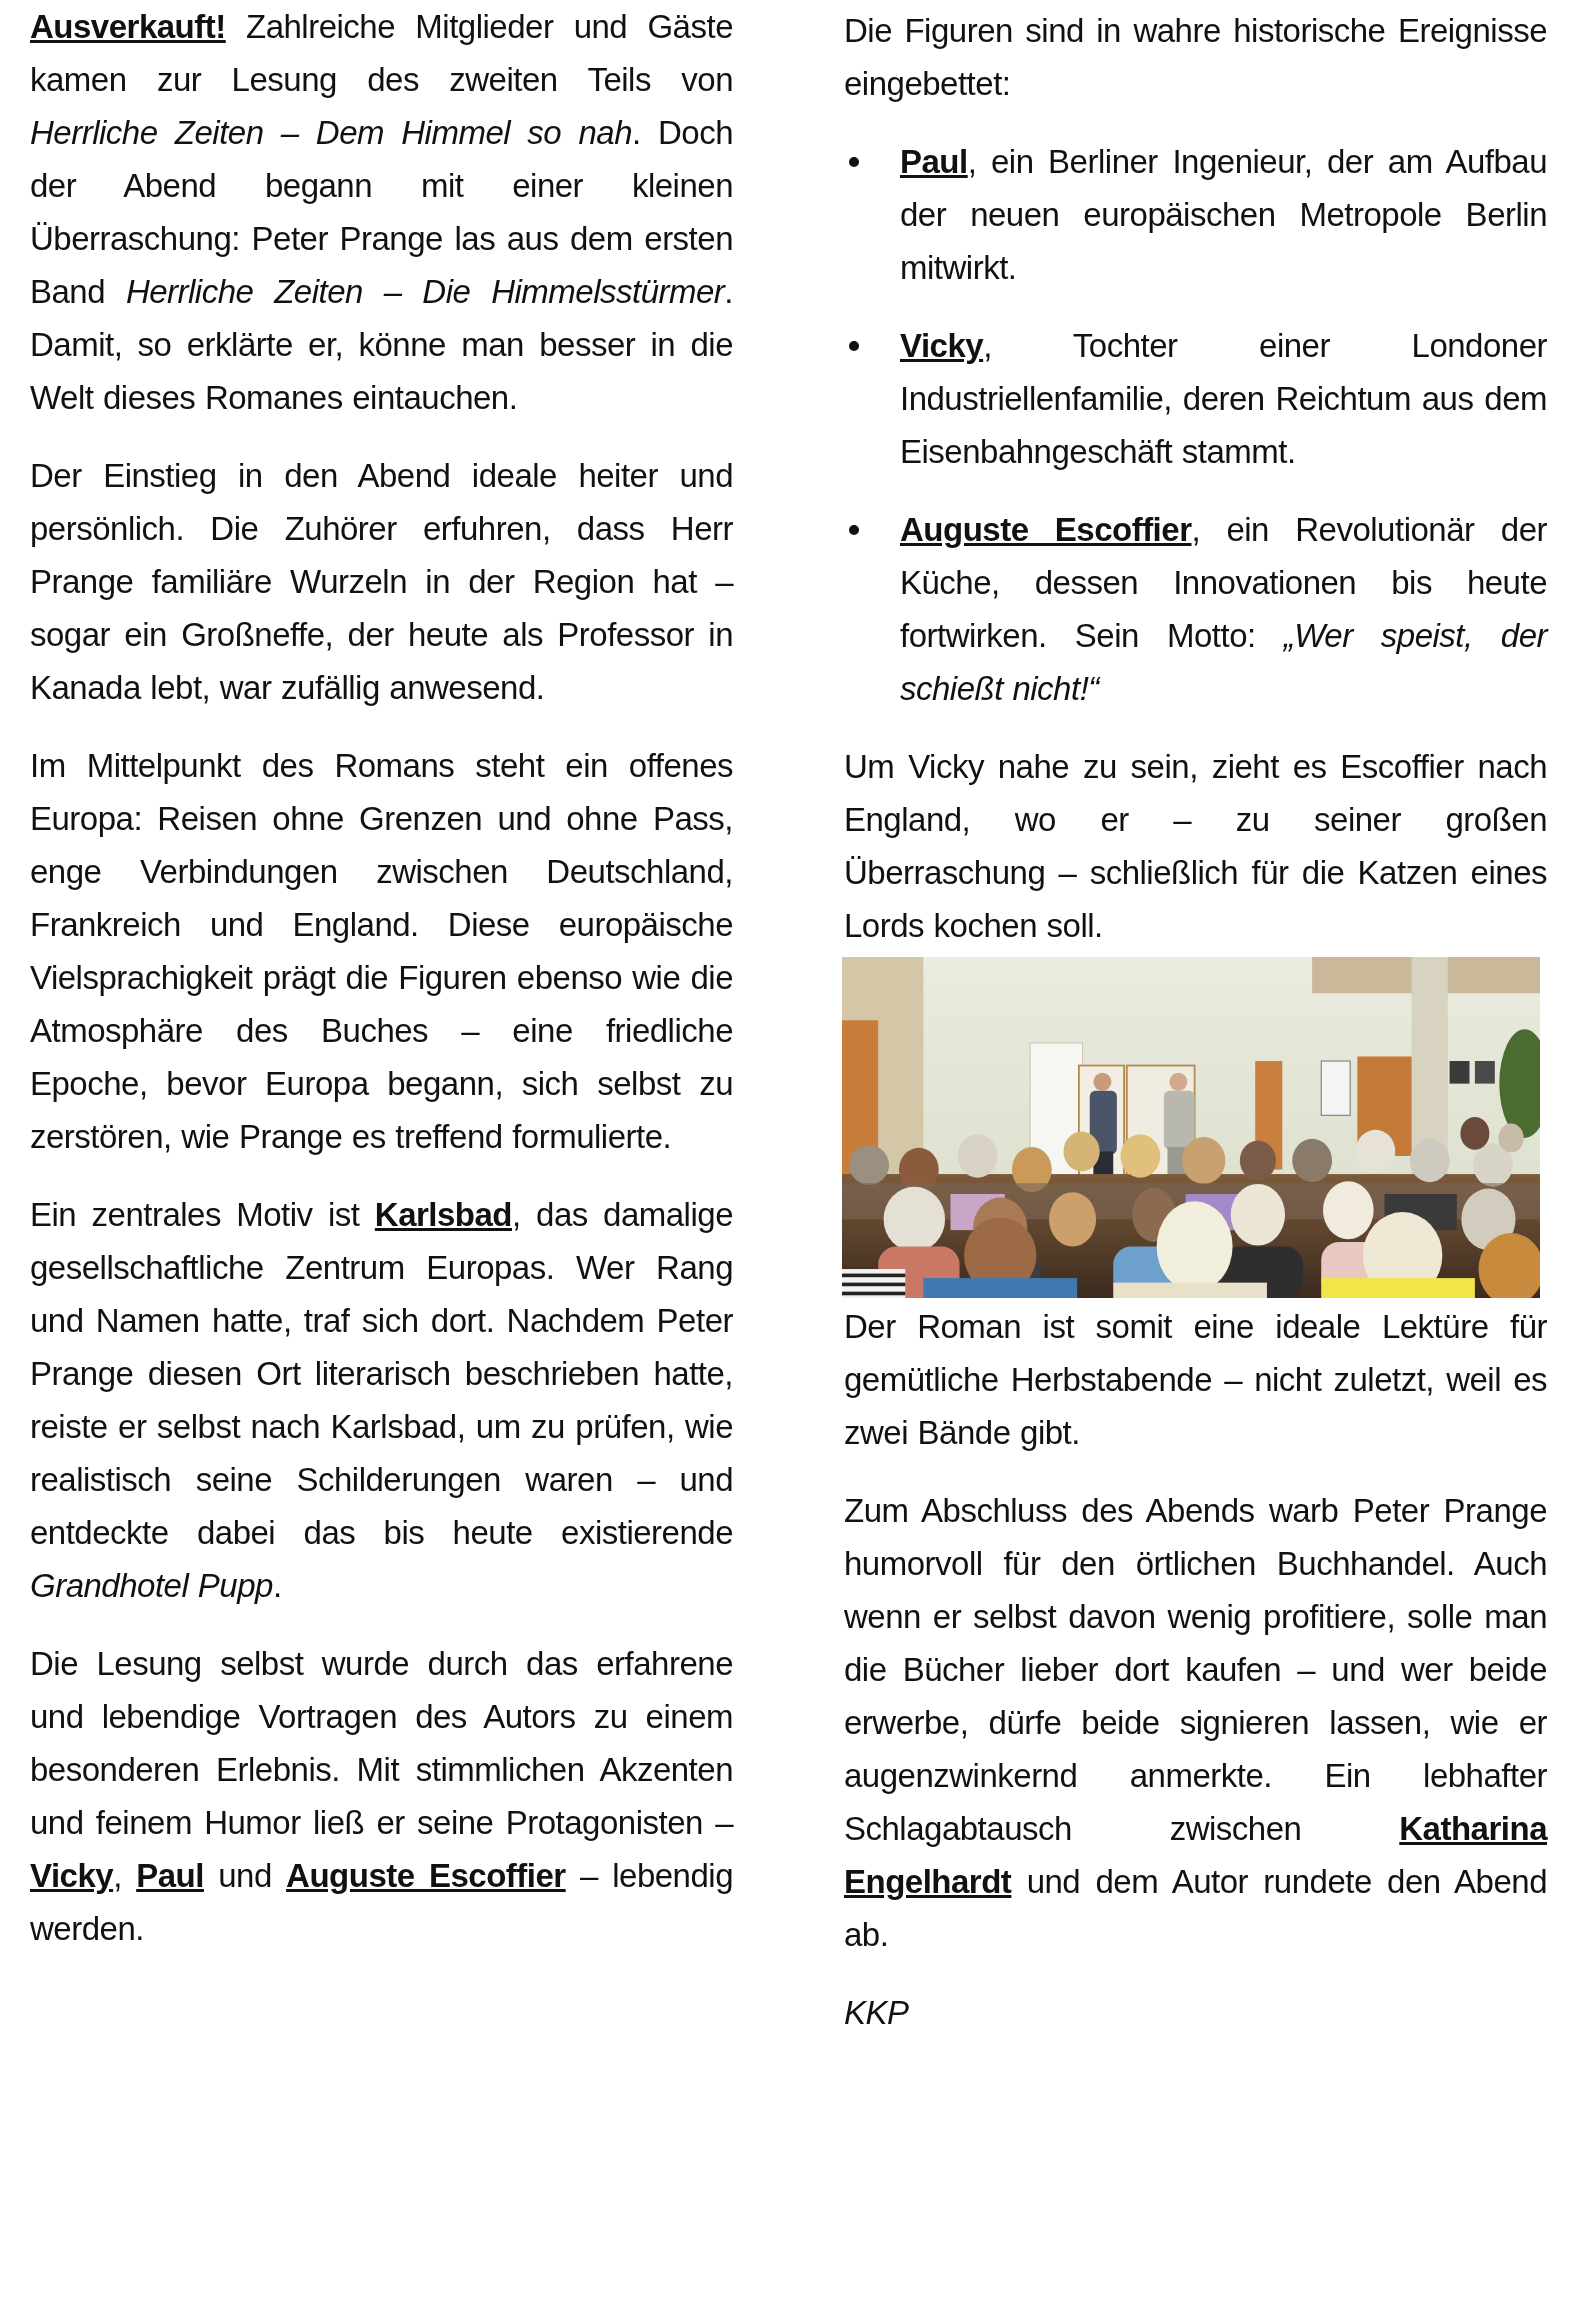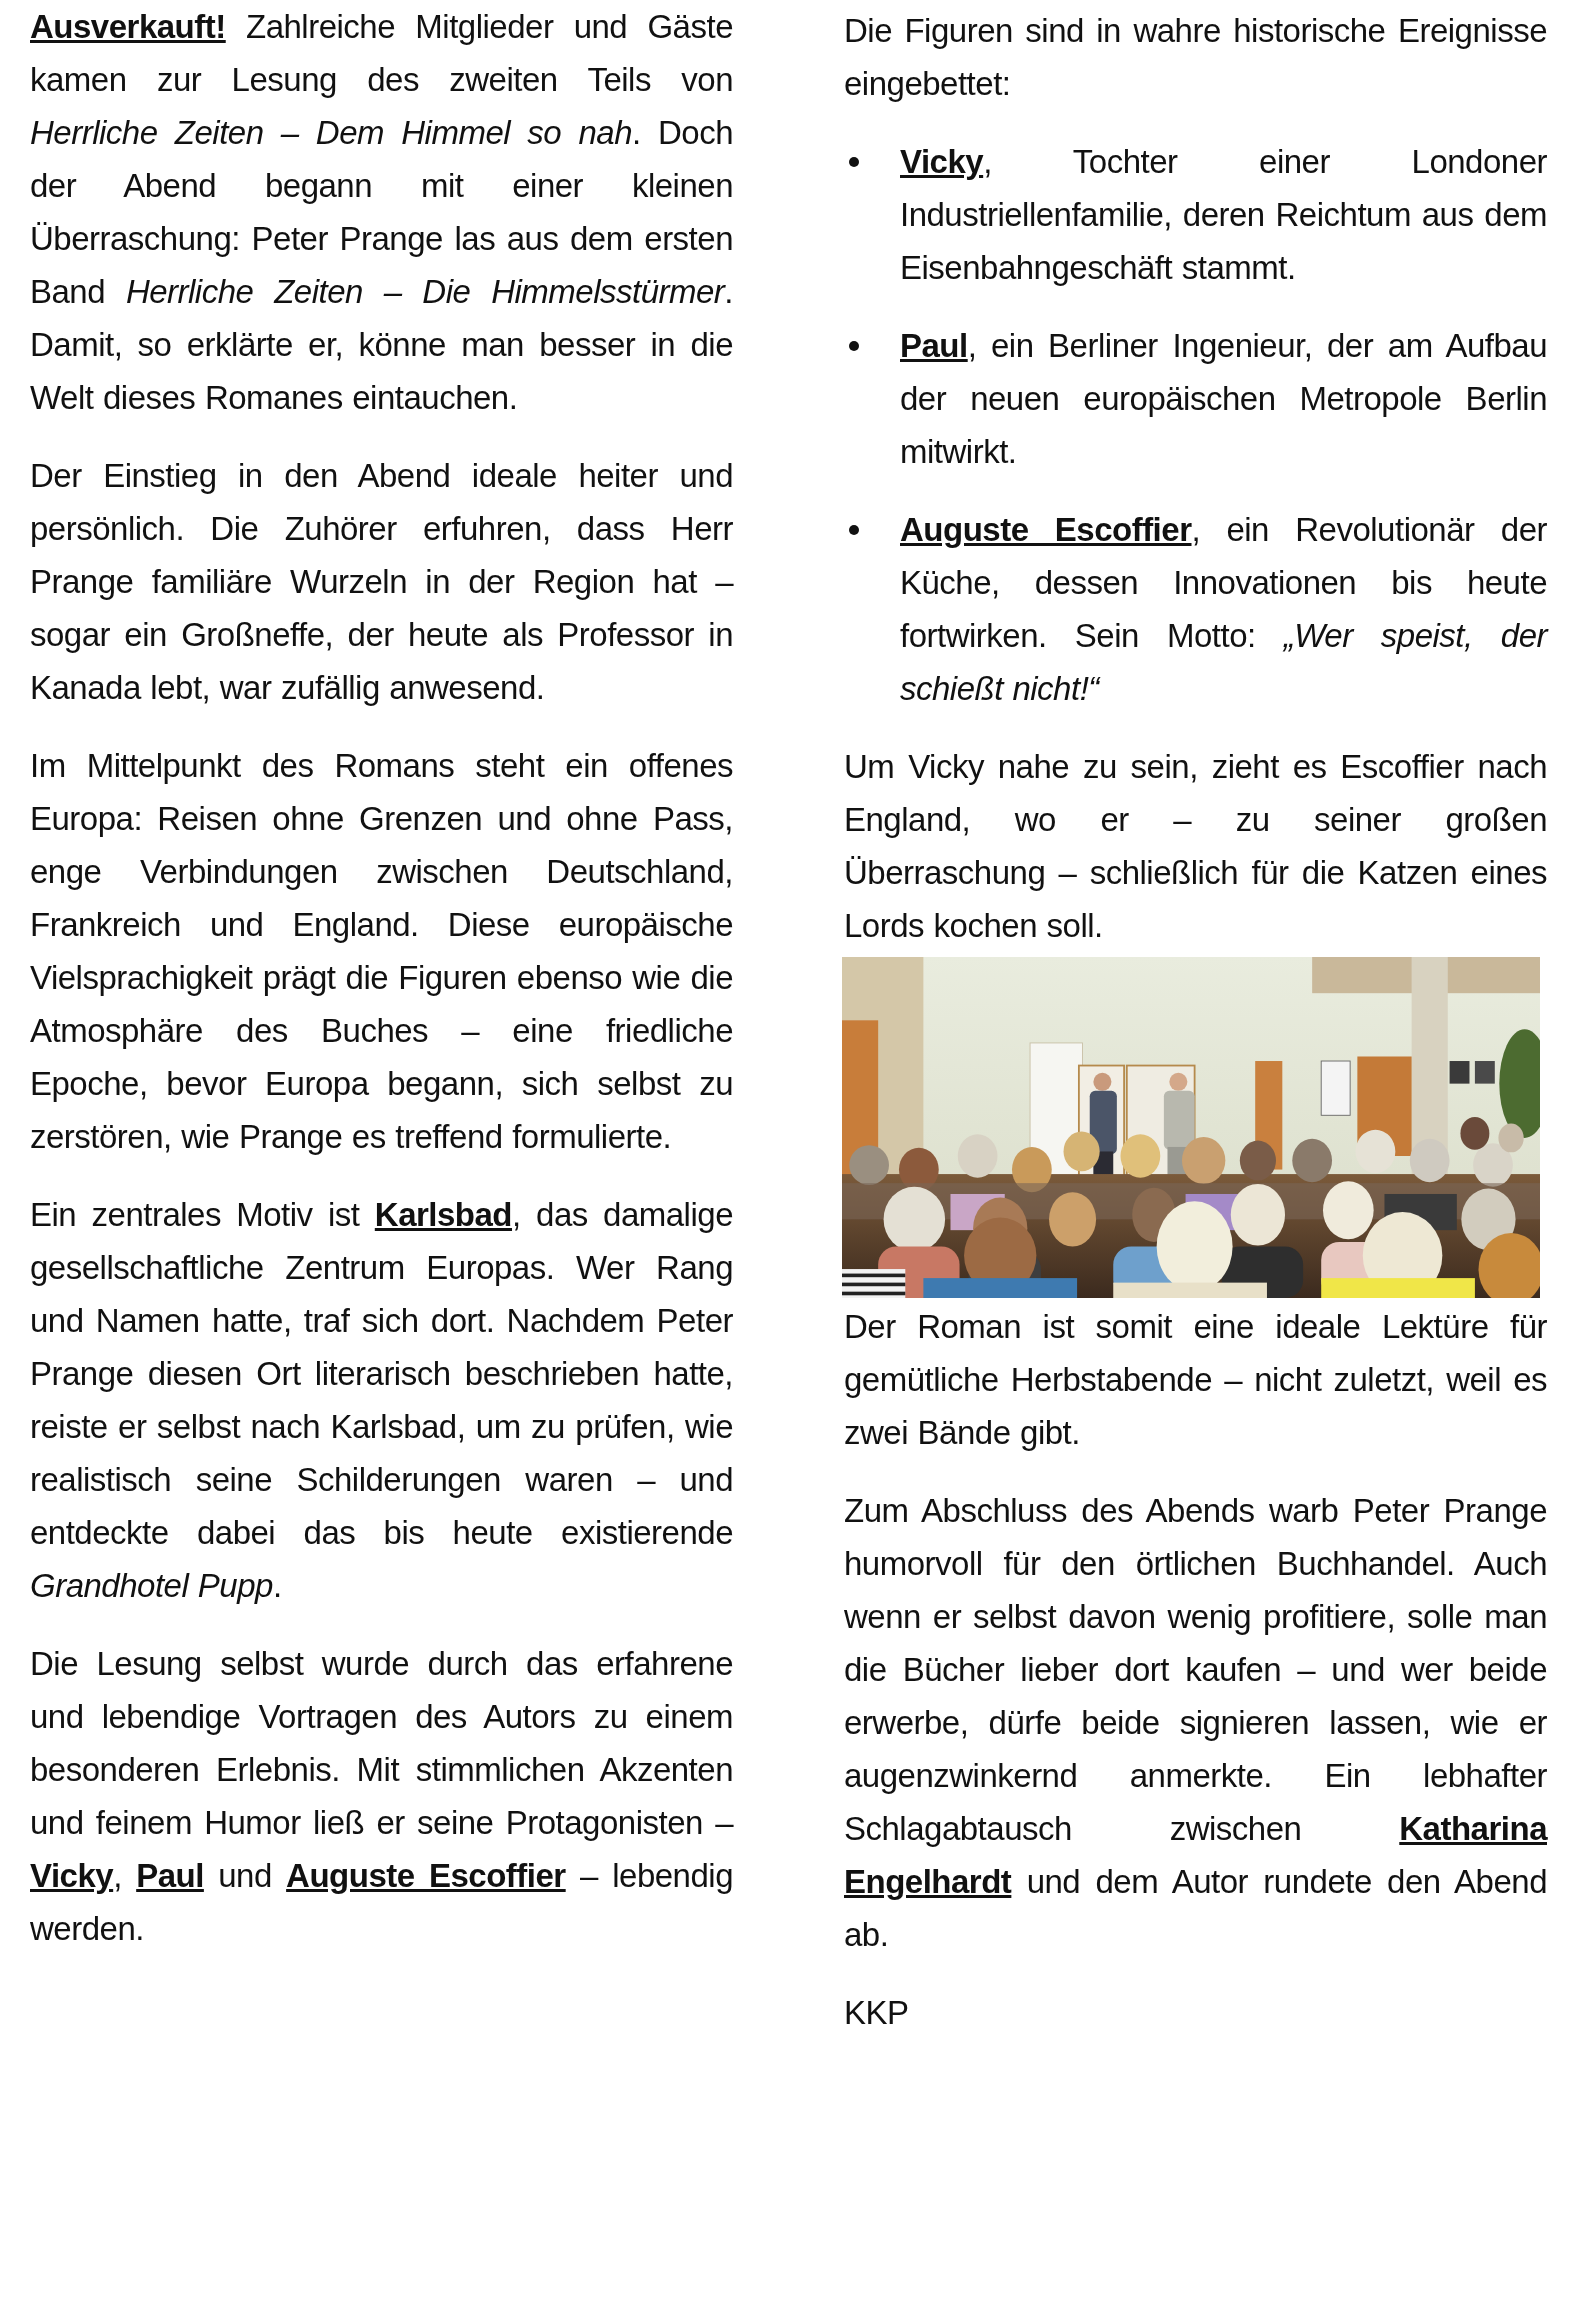--- a/index.html
+++ b/index.html
@@ -13,21 +13,21 @@
   .title { font-weight: bold; margin-top: 3.6px; margin-bottom: 25px; }
   p.txt { margin-bottom: 25px; }
   b { font-weight: bold; text-decoration: underline; }
   i { font-style: italic; }
   ul.bullets { list-style: none; margin: 25px 0 25px 0; padding: 0; }
   ul.bullets li { position: relative; padding-left: 56px; margin-bottom: 25px; }
   ul.bullets li .dot { position: absolute; left: 5.4px; top: 22px; width: 10px; height: 10px;
                        border-radius: 50%; background: #111111; }
   .photo { display: block; width: 698px; height: 341px; margin: 5.4px 0 1.8px -1.8px; }
   .caption-p { margin-top: 0; }
-  .sig { display: block; }
+  .sig { display: block; font-style: italic; }
 </style>
 </head>
 <body>
 
 <div class="col col-left">
 
   <p class="txt"><b>Ausverkauft!</b><span> Zahlreiche Mitglieder und Gäste kamen zur Lesung des zweiten Teils von </span><i>Herrliche Zeiten – Dem Himmel so nah</i><span>. Doch der Abend begann mit einer kleinen Überraschung: Peter Prange las aus dem ersten Band </span><i>Herrliche Zeiten – Die Himmelsstürmer</i><span>. Damit, so erklärte er, könne man besser in die Welt dieses Romanes eintauchen.</span></p>
 
   <p class="txt">Der Einstieg in den Abend ideale heiter und persönlich. Die Zuhörer erfuhren, dass Herr Prange familiäre Wurzeln in der Region hat – sogar ein Großneffe, der heute als Professor in Kanada lebt, war zufällig anwesend.</p>
 
@@ -37,25 +37,25 @@
 
   <p class="txt"><span>Die Lesung selbst wurde durch das erfahrene und lebendige Vortragen des Autors zu einem besonderen Erlebnis. Mit stimmlichen Akzenten und feinem Humor ließ er seine Protagonisten – </span><b>Vicky</b><span>, </span><b>Paul</b><span> und </span><b>Auguste Escoffier</b><span> – lebendig werden.</span></p>
 </div>
 
 <div class="col col-right">
   <p class="txt" style="margin-top:3.6px;margin-bottom:0">Die Figuren sind in wahre historische Ereignisse eingebettet:</p>
 
   <ul class="bullets txt">
     <li>
       <span class="dot"></span>
-      <b>Vicky</b><span>, Tochter einer Londoner Industriellenfamilie, deren Reichtum aus dem Eisenbahngeschäft stammt.</span>
+      <b>Paul</b><span>, ein Berliner Ingenieur, der am Aufbau der neuen europäischen Metropole Berlin mitwirkt.</span>
     </li>
     <li>
       <span class="dot"></span>
-      <b>Paul</b><span>, ein Berliner Ingenieur, der am Aufbau der neuen europäischen Metropole Berlin mitwirkt.</span>
+      <b>Vicky</b><span>, Tochter einer Londoner Industriellenfamilie, deren Reichtum aus dem Eisenbahngeschäft stammt.</span>
     </li>
     <li style="margin-bottom:0">
       <span class="dot"></span>
       <b>Auguste Escoffier</b><span>, ein Revolutionär der Küche, dessen Innovationen bis heute fortwirken. Sein Motto: </span><i>„Wer speist, der schießt nicht!“</i>
     </li>
   </ul>
 
   <p class="txt" style="margin-bottom:2px">Um Vicky nahe zu sein, zieht es Escoffier nach England, wo er – zu seiner großen Überraschung – schließlich für die Katzen eines Lords kochen soll.</p>
 
   <svg class="photo" viewBox="0 0 772 377" preserveAspectRatio="none">

